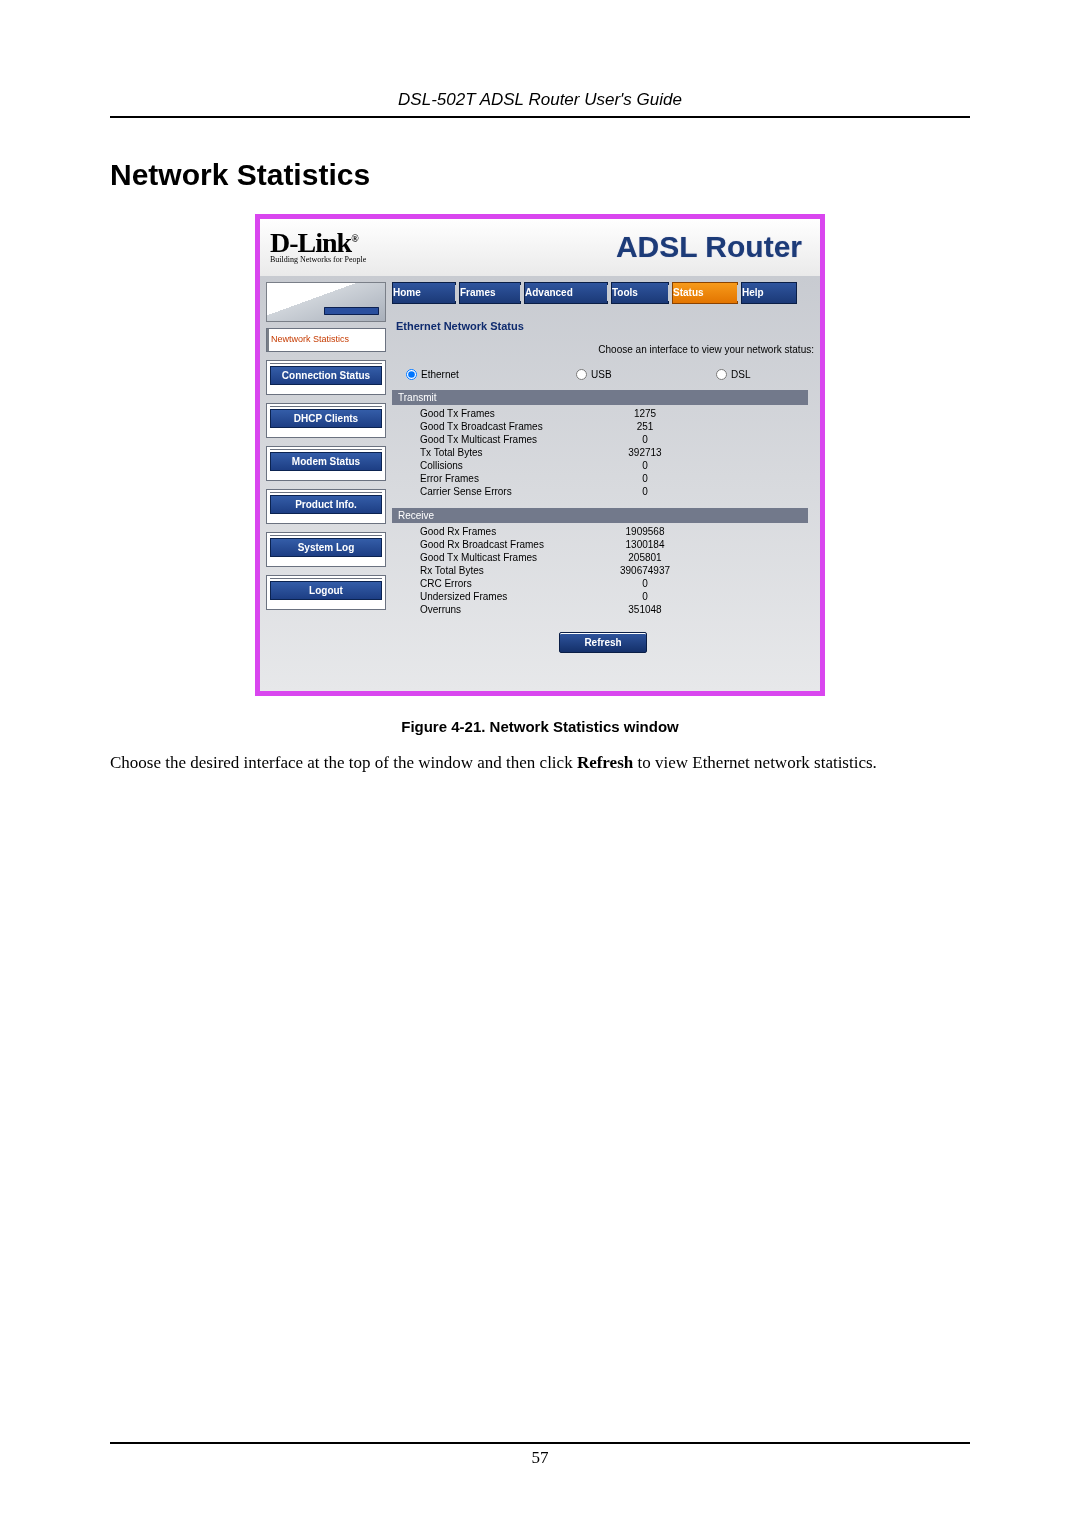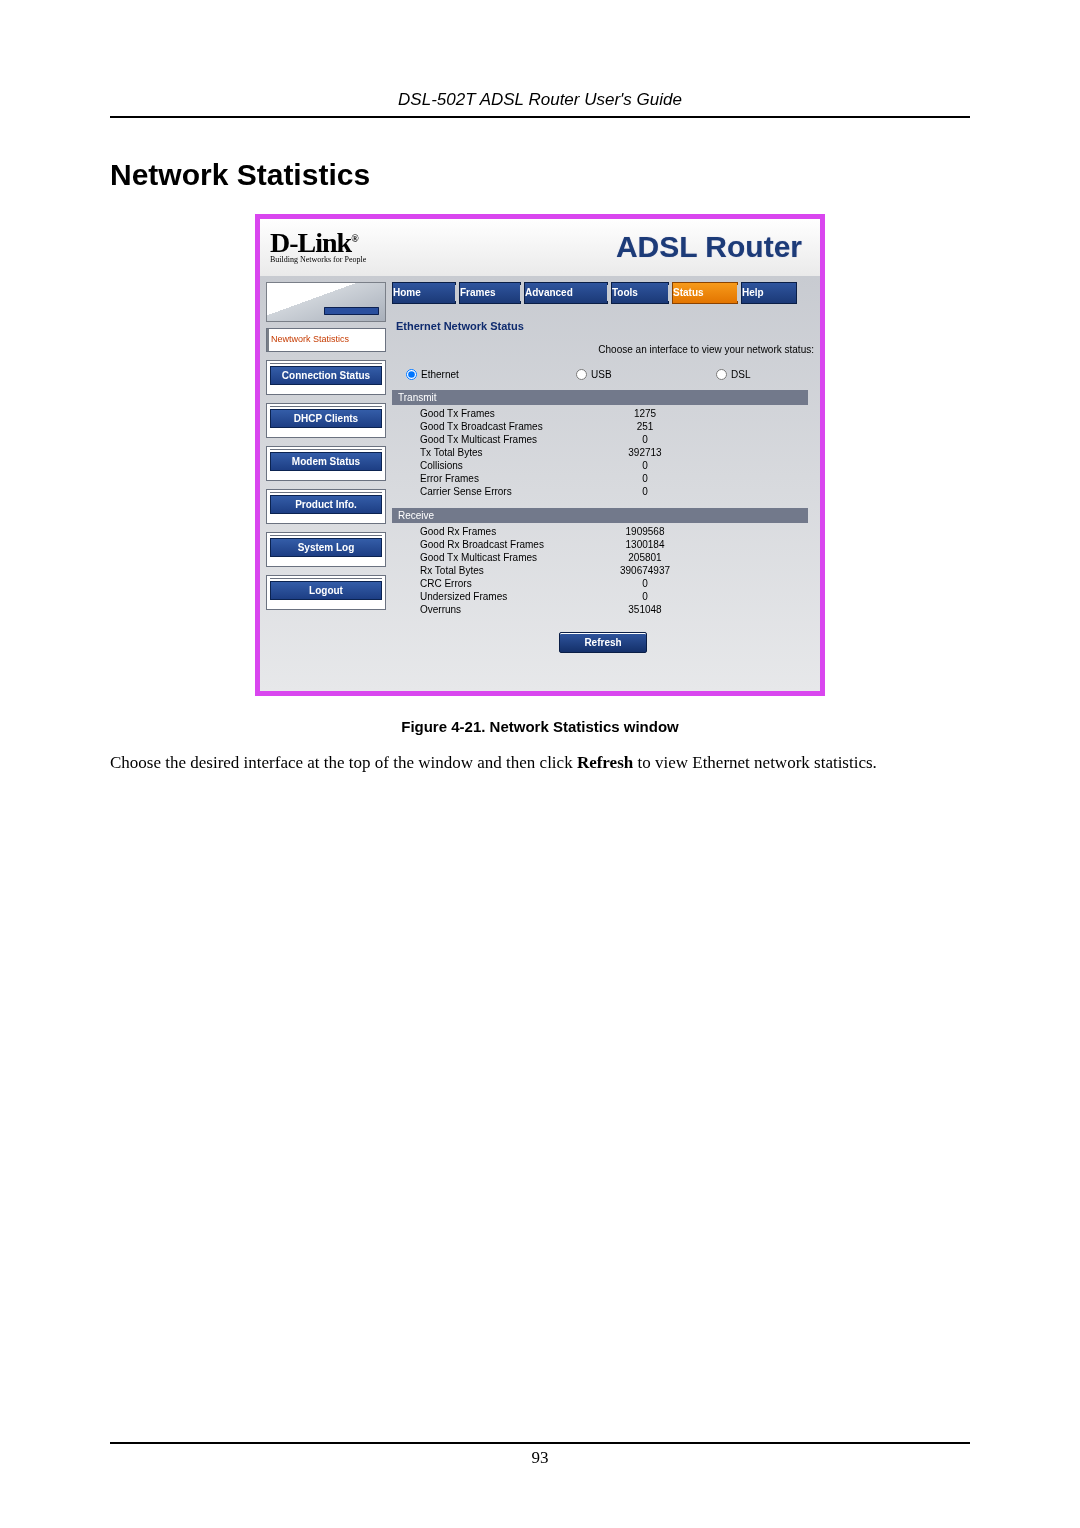--- a/index.html
+++ b/index.html
@@ -413,16 +413,16 @@
   </div>
 
   <div class="fig-caption">Figure 4-21. Network Statistics window</div>
 
   <p class="body-text">
     <span>Choose the desired interface at the top of the window and then click </span><b>Refresh</b><span> to view Ethernet network statistics.</span>
   </p>
 
   <div class="footer">
     <hr class="footer-rule">
-    <span class="footer-num">93</span>
+    <span class="footer-num">57</span>
   </div>
 
 </div>
 
 </body></html>

